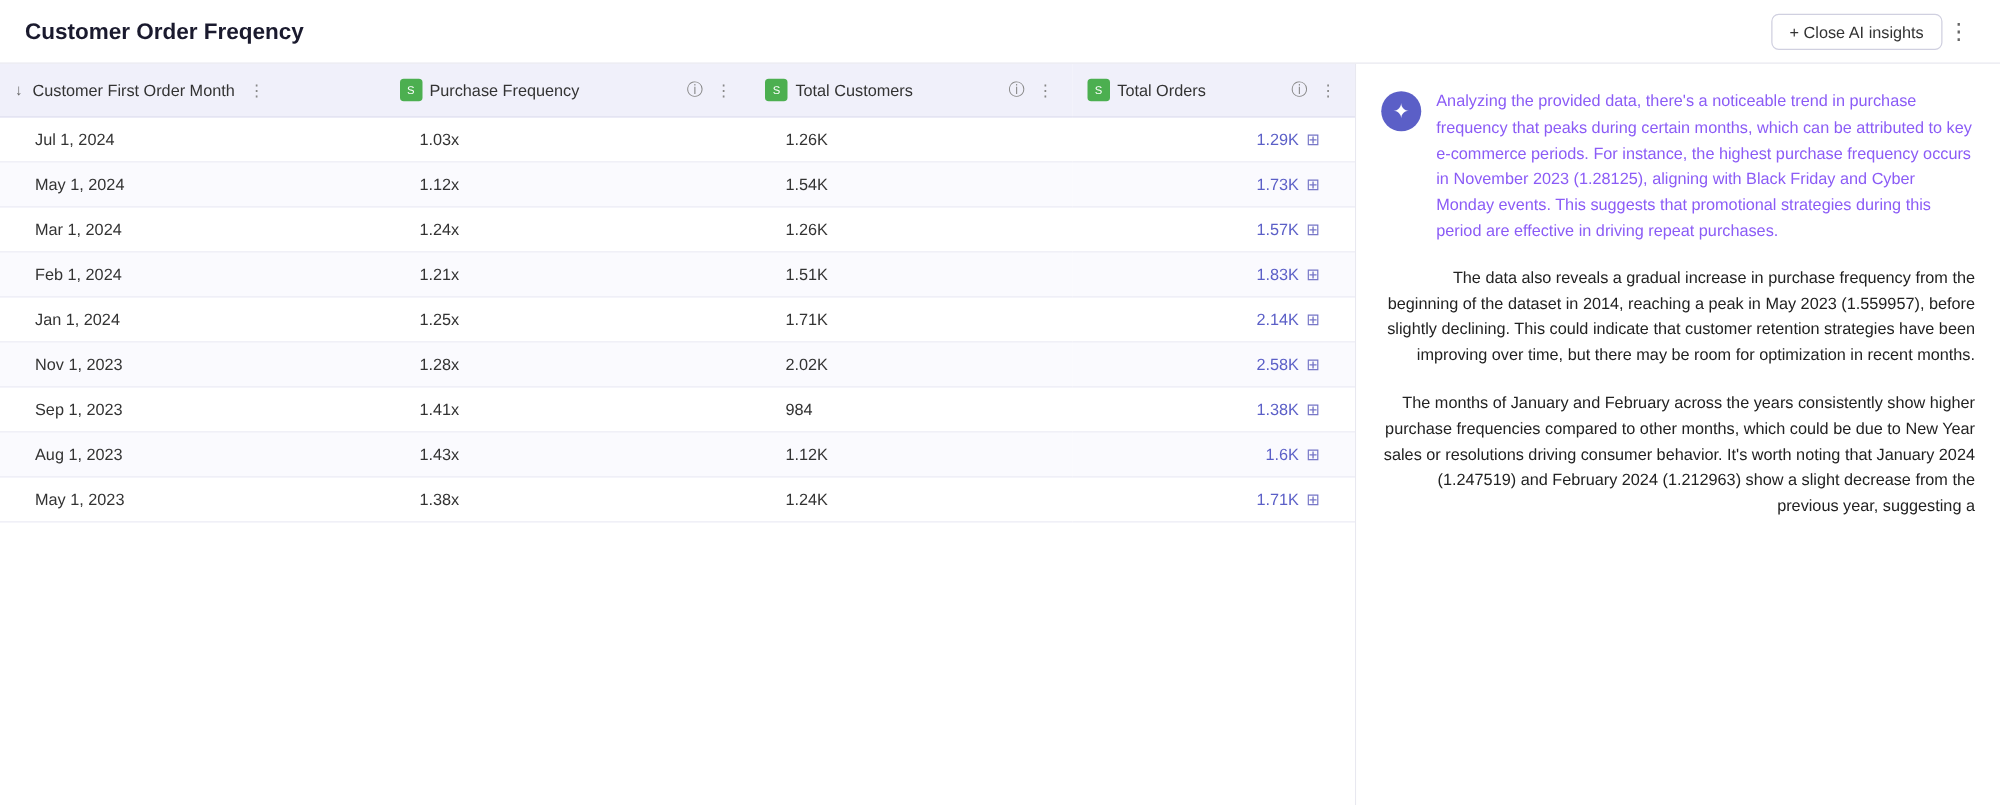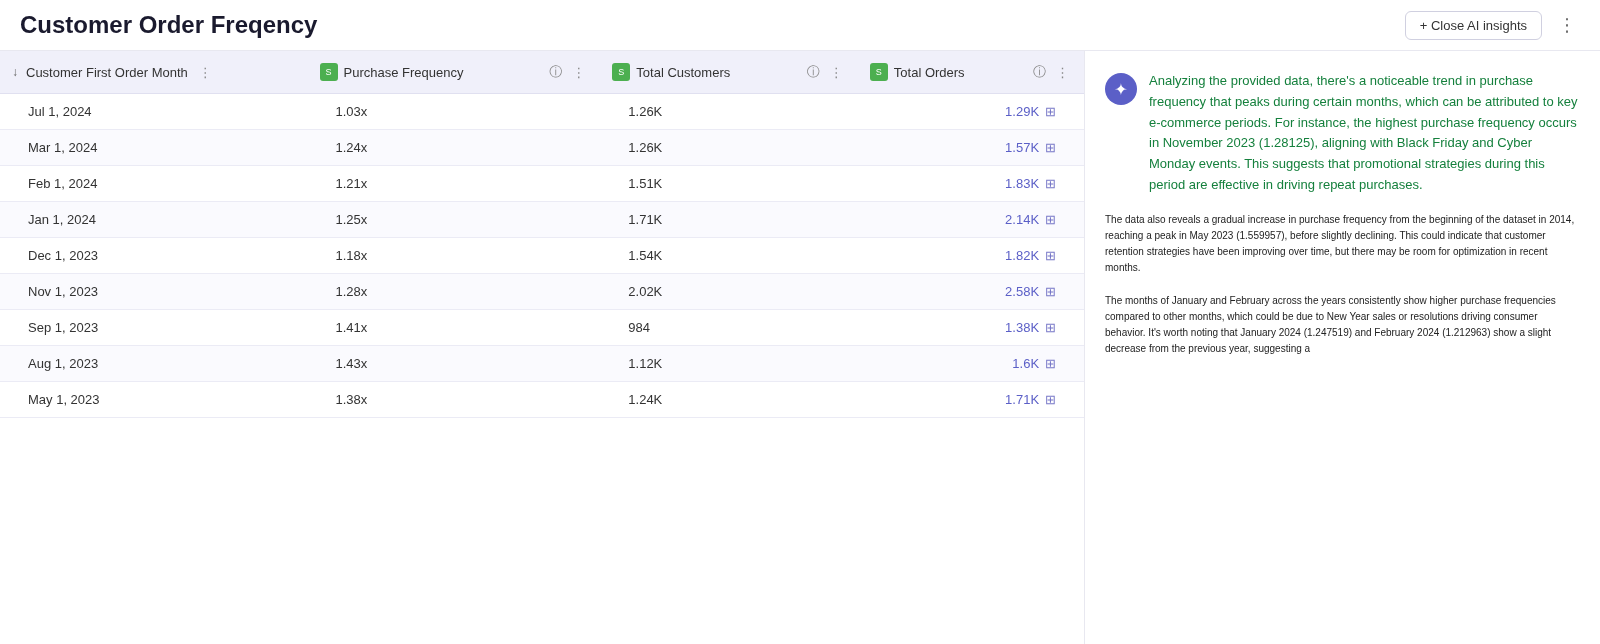--- a/index.html
+++ b/index.html
@@ -19,28 +19,27 @@
     }
     .header {
       display: flex;
       align-items: center;
       justify-content: space-between;
       padding: 10px 20px;
       border-bottom: 1px solid #e8e8f0;
       flex-shrink: 0;
     }
     .header-title {
-      font-size: 24px;
+      font-size: 18px;
       font-weight: 600;
       color: #1a1a2e;
     }
     .header-right {
       display: flex;
       align-items: center;
-      gap: 12px;
     }
     .close-ai-btn {
       display: flex;
       align-items: center;
       gap: 6px;
       padding: 6px 14px;
       border: 1px solid #d0d0e0;
       border-radius: 6px;
       background: #fff;
       cursor: pointer;
@@ -177,28 +176,29 @@
       display: flex;
       align-items: center;
       justify-content: center;
       color: #fff;
       font-size: 16px;
       flex-shrink: 0;
       margin-top: 2px;
     }
     .ai-text {
       font-size: 13px;
-      color: #15803d;
+      color: #8b5cf6;
       line-height: 1.6;
     }
     .ai-paragraph {
       margin-bottom: 16px;
-      font-size: 10px;
+      font-size: 13px;
       color: #222;
       line-height: 1.6;
+      text-align: right;
     }
     .ai-paragraph:last-child { margin-bottom: 0; margin-top: 17px; }
     
     ::-webkit-scrollbar { width: 6px; height: 6px; }
     ::-webkit-scrollbar-track { background: #f0f0f5; }
     ::-webkit-scrollbar-thumb { background: #c0c0d8; border-radius: 3px; }
   </style>
 </head>
 <body>
 
@@ -265,20 +265,31 @@
               <td>1.03x</td>
               <td>1.26K</td>
               <td>
                 <div class="cell-with-icon">
       <span class="cell-value-purple">1.29K</span>
       <span class="table-cell-icon">⊞</span>
     </div>
               </td>
             </tr>
             <tr>
+              <td>May 1, 2024</td>
+              <td>1.12x</td>
+              <td>1.54K</td>
+              <td>
+                <div class="cell-with-icon">
+      <span class="cell-value-purple">1.73K</span>
+      <span class="table-cell-icon">⊞</span>
+    </div>
+              </td>
+            </tr>
+            <tr>
               <td>Mar 1, 2024</td>
               <td>1.24x</td>
               <td>1.26K</td>
               <td>
                 <div class="cell-with-icon">
       <span class="cell-value-purple">1.57K</span>
       <span class="table-cell-icon">⊞</span>
     </div>
               </td>
             </tr>
@@ -293,31 +304,20 @@
     </div>
               </td>
             </tr>
             <tr>
               <td>Jan 1, 2024</td>
               <td>1.25x</td>
               <td>1.71K</td>
               <td>
                 <div class="cell-with-icon">
       <span class="cell-value-purple">2.14K</span>
-      <span class="table-cell-icon">⊞</span>
-    </div>
-              </td>
-            </tr>
-            <tr>
-              <td>Dec 1, 2023</td>
-              <td>1.18x</td>
-              <td>1.54K</td>
-              <td>
-                <div class="cell-with-icon">
-      <span class="cell-value-purple">1.82K</span>
       <span class="table-cell-icon">⊞</span>
     </div>
               </td>
             </tr>
             <tr>
               <td>Nov 1, 2023</td>
               <td>1.28x</td>
               <td>2.02K</td>
               <td>
                 <div class="cell-with-icon">

